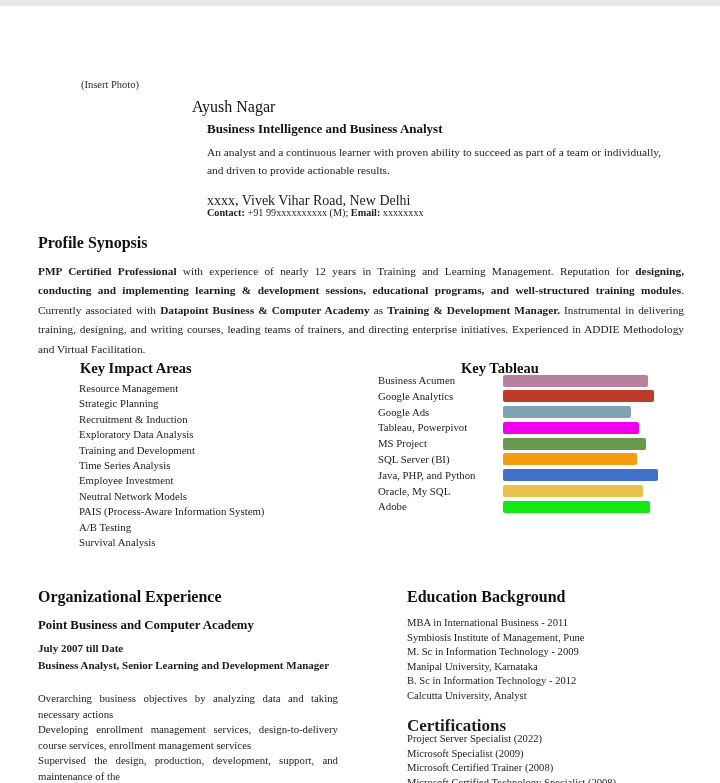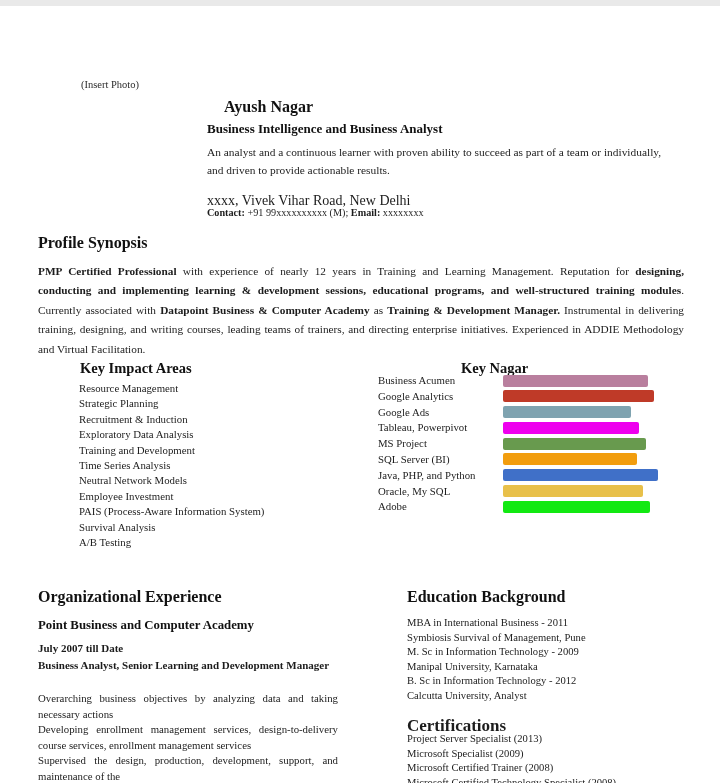--- a/index.html
+++ b/index.html
@@ -6,21 +6,21 @@
   .page {
     position:relative; width:720px; height:783px; margin:6px auto;
     background:#ffffff; overflow:hidden;
     font-family:"Liberation Serif","DejaVu Serif",serif;
     color:#1c1c1c;
   }
   .abs { position:absolute; }
 
   
   .photo-ph { left:81px; top:73px; font-size:10.5px; color:#2a2a2a; }
-  .name { left:224px; top:92px; font-size:16px; font-weight:bold; color:#111;text-align:center; }
+  .name { left:192px; top:92px; font-size:16px; font-weight:normal; color:#111;text-align:center; }
   .doc-title { left:207px; top:115px; font-size:13px; font-weight:bold; color:#111; }
   .summary { left:207px; top:138px; width:456px; font-size:11.4px; line-height:17.5px; }
   .address { left:207px; top:187px; font-size:14px; }
   .contact { left:207px; top:201px; font-size:10.2px; }
 
   
   .profile-heading { left:38px; top:228px; font-size:16px; font-weight:bold; color:#111; }
   .profile-body { left:38px; top:256px; width:646px; font-size:11.3px; line-height:19.4px; text-align:justify; }
 
   
@@ -67,28 +67,28 @@
   <div class="abs profile-body"><b>PMP Certified Professional</b><span> with experience of nearly 12 years in Training and Learning Management. Reputation for </span><b>designing, conducting and implementing learning &amp; development sessions, educational programs, and well-structured training modules</b><span>. Currently associated with </span><b>Datapoint Business &amp; Computer Academy</b><span> as </span><b>Training &amp; Development Manager.</b><span> Instrumental in delivering training, designing, and writing courses, leading teams of trainers, and directing enterprise initiatives. Experienced in ADDIE Methodology and Virtual Facilitation.</span></div>
 
   <div class="abs impact-heading">Key Impact Areas</div>
   <div class="abs impact-list">
       <div class="impact-item">Resource Management</div>
       <div class="impact-item">Strategic Planning</div>
       <div class="impact-item">Recruitment &amp; Induction</div>
       <div class="impact-item">Exploratory Data Analysis</div>
       <div class="impact-item">Training and Development</div>
       <div class="impact-item">Time Series Analysis</div>
+      <div class="impact-item">Employee Investment</div>
       <div class="impact-item">Neutral Network Models</div>
-      <div class="impact-item">Employee Investment</div>
       <div class="impact-item">PAIS (Process-Aware Information System)</div>
+      <div class="impact-item">A/B Testing</div>
       <div class="impact-item">Survival Analysis</div>
-      <div class="impact-item">A/B Testing</div>
     </div>
 
-  <div class="abs skills-heading">Key Nagar</div>
+  <div class="abs skills-heading">Key Tableau</div>
   <div class="abs skills-rows">
       <div class="skill-row">
         <span class="skill-label">Business Acumen</span>
         <span class="skill-bar" style="width: 145px; background: rgb(185, 127, 158);"></span>
       </div>
       <div class="skill-row">
         <span class="skill-label">Google Analytics</span>
         <span class="skill-bar" style="width: 151px; background: rgb(191, 58, 40);"></span>
       </div>
       <div class="skill-row">
@@ -127,27 +127,27 @@
   <div class="abs xp-role">Business Analyst, Senior Learning and Development Manager</div>
   <div class="abs xp-paras">
       <div class="xp-para">Overarching business objectives by analyzing data and taking necessary actions</div>
       <div class="xp-para">Developing enrollment management services, design-to-delivery course services, enrollment management services</div>
       <div class="xp-para">Supervised the design, production, development, support, and maintenance of the</div>
     </div>
 
   <div class="abs edu-heading">Education Background</div>
   <div class="abs edu-lines">
       <div class="edu-line">MBA in International Business - 2011</div>
-      <div class="edu-line">Symbiosis Survival of Management, Pune</div>
+      <div class="edu-line">Symbiosis Institute of Management, Pune</div>
       <div class="edu-line">M. Sc in Information Technology - 2009</div>
       <div class="edu-line">Manipal University, Karnataka</div>
       <div class="edu-line">B. Sc in Information Technology - 2012</div>
       <div class="edu-line">Calcutta University, Analyst</div>
     </div>
   <div class="abs cert-heading">Certifications</div>
   <div class="abs cert-lines">
-      <div class="cert-line">Project Server Specialist (2013)</div>
+      <div class="cert-line">Project Server Specialist (2022)</div>
       <div class="cert-line">Microsoft Specialist (2009)</div>
       <div class="cert-line">Microsoft Certified Trainer (2008)</div>
       <div class="cert-line">Microsoft Certified Technology Specialist (2008)</div>
     </div>
 
 </div>
 
 </body></html>

